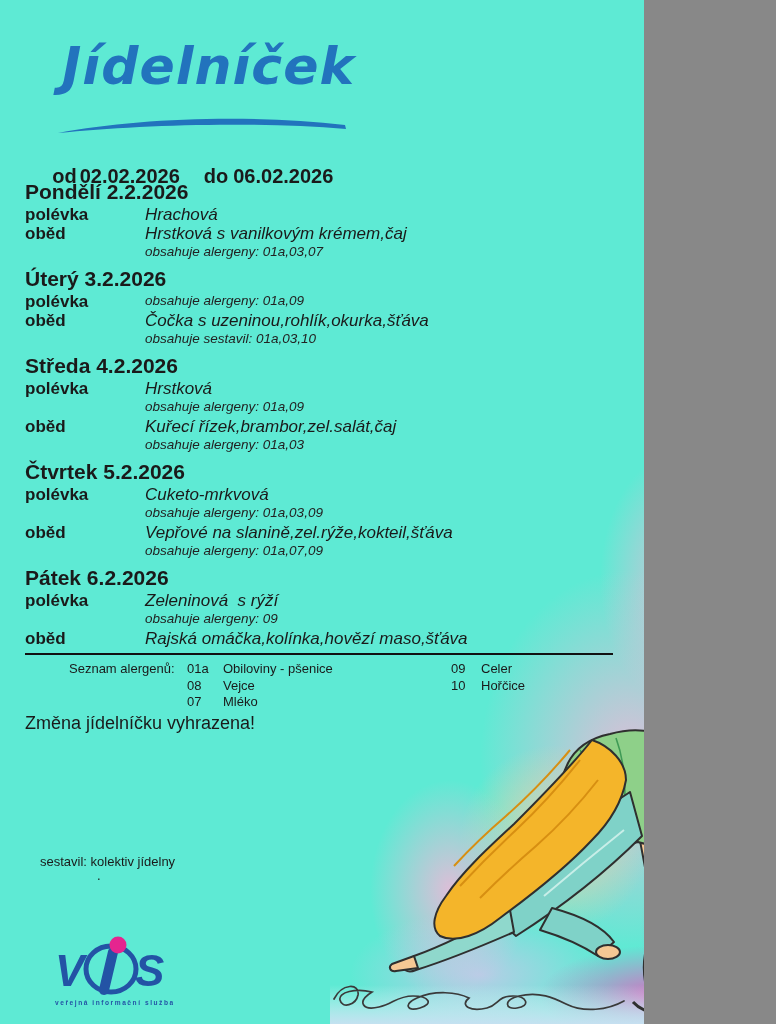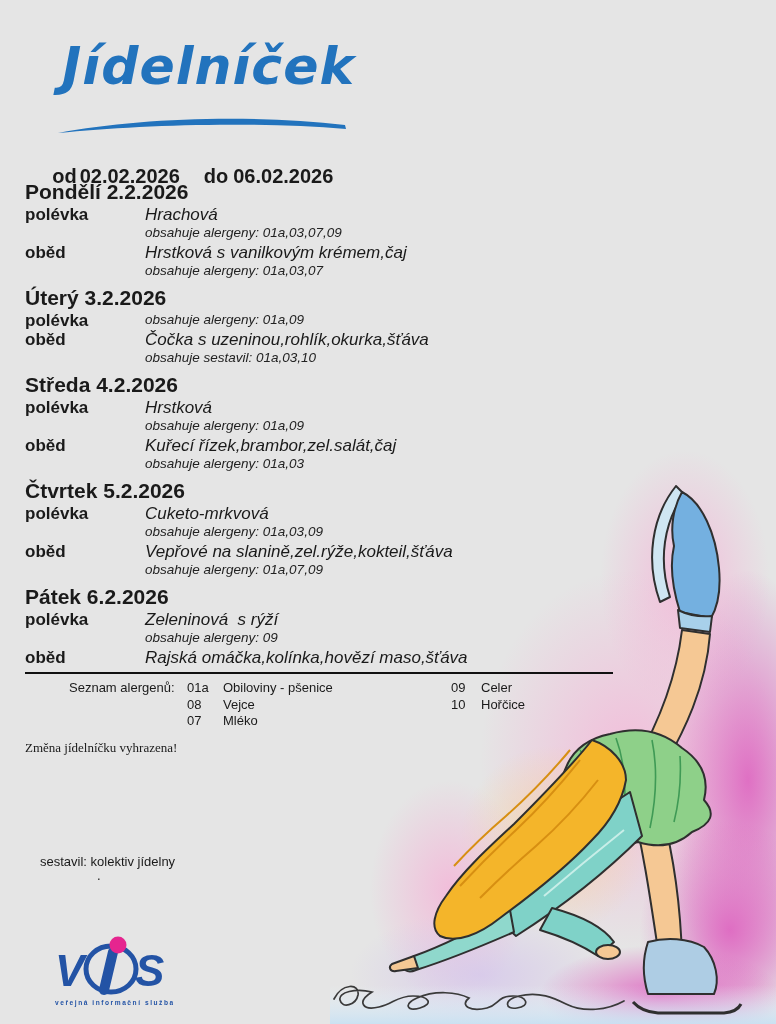--- a/index.html
+++ b/index.html
@@ -1,16 +1,16 @@
 <!DOCTYPE html>
 <html><head>
 <meta charset="utf-8">
 <style>
   html,body{margin:0;padding:0;background:#888;}
-  .page{position:relative;width:776px;height:1024px;background:#e5e5e5;overflow:hidden;
+  .page{position:relative;width:644px;height:1024px;background:#5eead4;overflow:hidden;
         font-family:"Liberation Sans",sans-serif;color:#1a1a1a;}
   
   .title{position:absolute;left:62px;top:36px;margin:0;font-size:52px;line-height:60px;
          font-weight:bold;font-style:italic;color:#2273bd;letter-spacing:1px;
          font-family:"DejaVu Sans",sans-serif;}
   .swoosh{position:absolute;left:56px;top:112px;}
   .dateline{position:absolute;left:30px;top:142px;font-size:20px;font-weight:bold;white-space:pre;}
   .dateline .dfrom{margin-left:3px;}
   .dateline .ddo{margin-left:24px;}
   .dateline .dto{margin-left:5px;}
@@ -21,21 +21,21 @@
   .mrow{display:flex;}
   .lbl{width:120px;flex:0 0 120px;font-size:17px;font-weight:bold;line-height:19px;}
   .dcol{flex:1;}
   .dish{font-size:17px;font-weight:normal;font-style:italic;line-height:19px;white-space:pre-wrap;}
   .alg{font-size:13.5px;font-style:italic;line-height:14px;margin:2px 0 3px 0;color:#222;}
   .rule{border-top:2px solid #111;width:588px;margin:4px 0 6px 0;height:0;}
   
   .legend{display:grid;grid-template-columns:118px 36px 228px 30px auto;
           font-size:13px;line-height:16.5px;margin-top:2px;}
   .legend span{white-space:pre;margin-left:44px;}
-  .notice{margin-top:10px;font-size:13px;font-family:Liberation Serif, serif;}
+  .notice{margin-top:2px;font-size:18px;}
   
   .sestavil{position:absolute;left:40px;top:854px;font-size:13px;}
   .footdot{position:absolute;left:97px;top:868px;font-size:13px;}
   .vislogo{position:absolute;left:55px;top:936px;}
   .illu{position:absolute;left:330px;top:450px;z-index:1;}
 </style>
 </head>
 <body>
 
 <div class="page">
@@ -49,21 +49,20 @@
   </div>
 
   <div class="menu">
 
     <section class="day">
       <h2>Pondělí 2.2.2026</h2>
       <div class="mrow">
         <span class="lbl">polévka</span>
         <div class="dcol">
           <div class="dish">Hrachová</div>
-          <div class="alg">obsahuje alergeny: 01a,03,07,09</div>
         </div>
       </div>
       <div class="mrow">
         <span class="lbl">oběd</span>
         <div class="dcol">
           <div class="dish">Hrstková s vanilkovým krémem,čaj</div>
           <div class="alg">obsahuje alergeny: 01a,03,07</div>
         </div>
       </div>
     </section>

